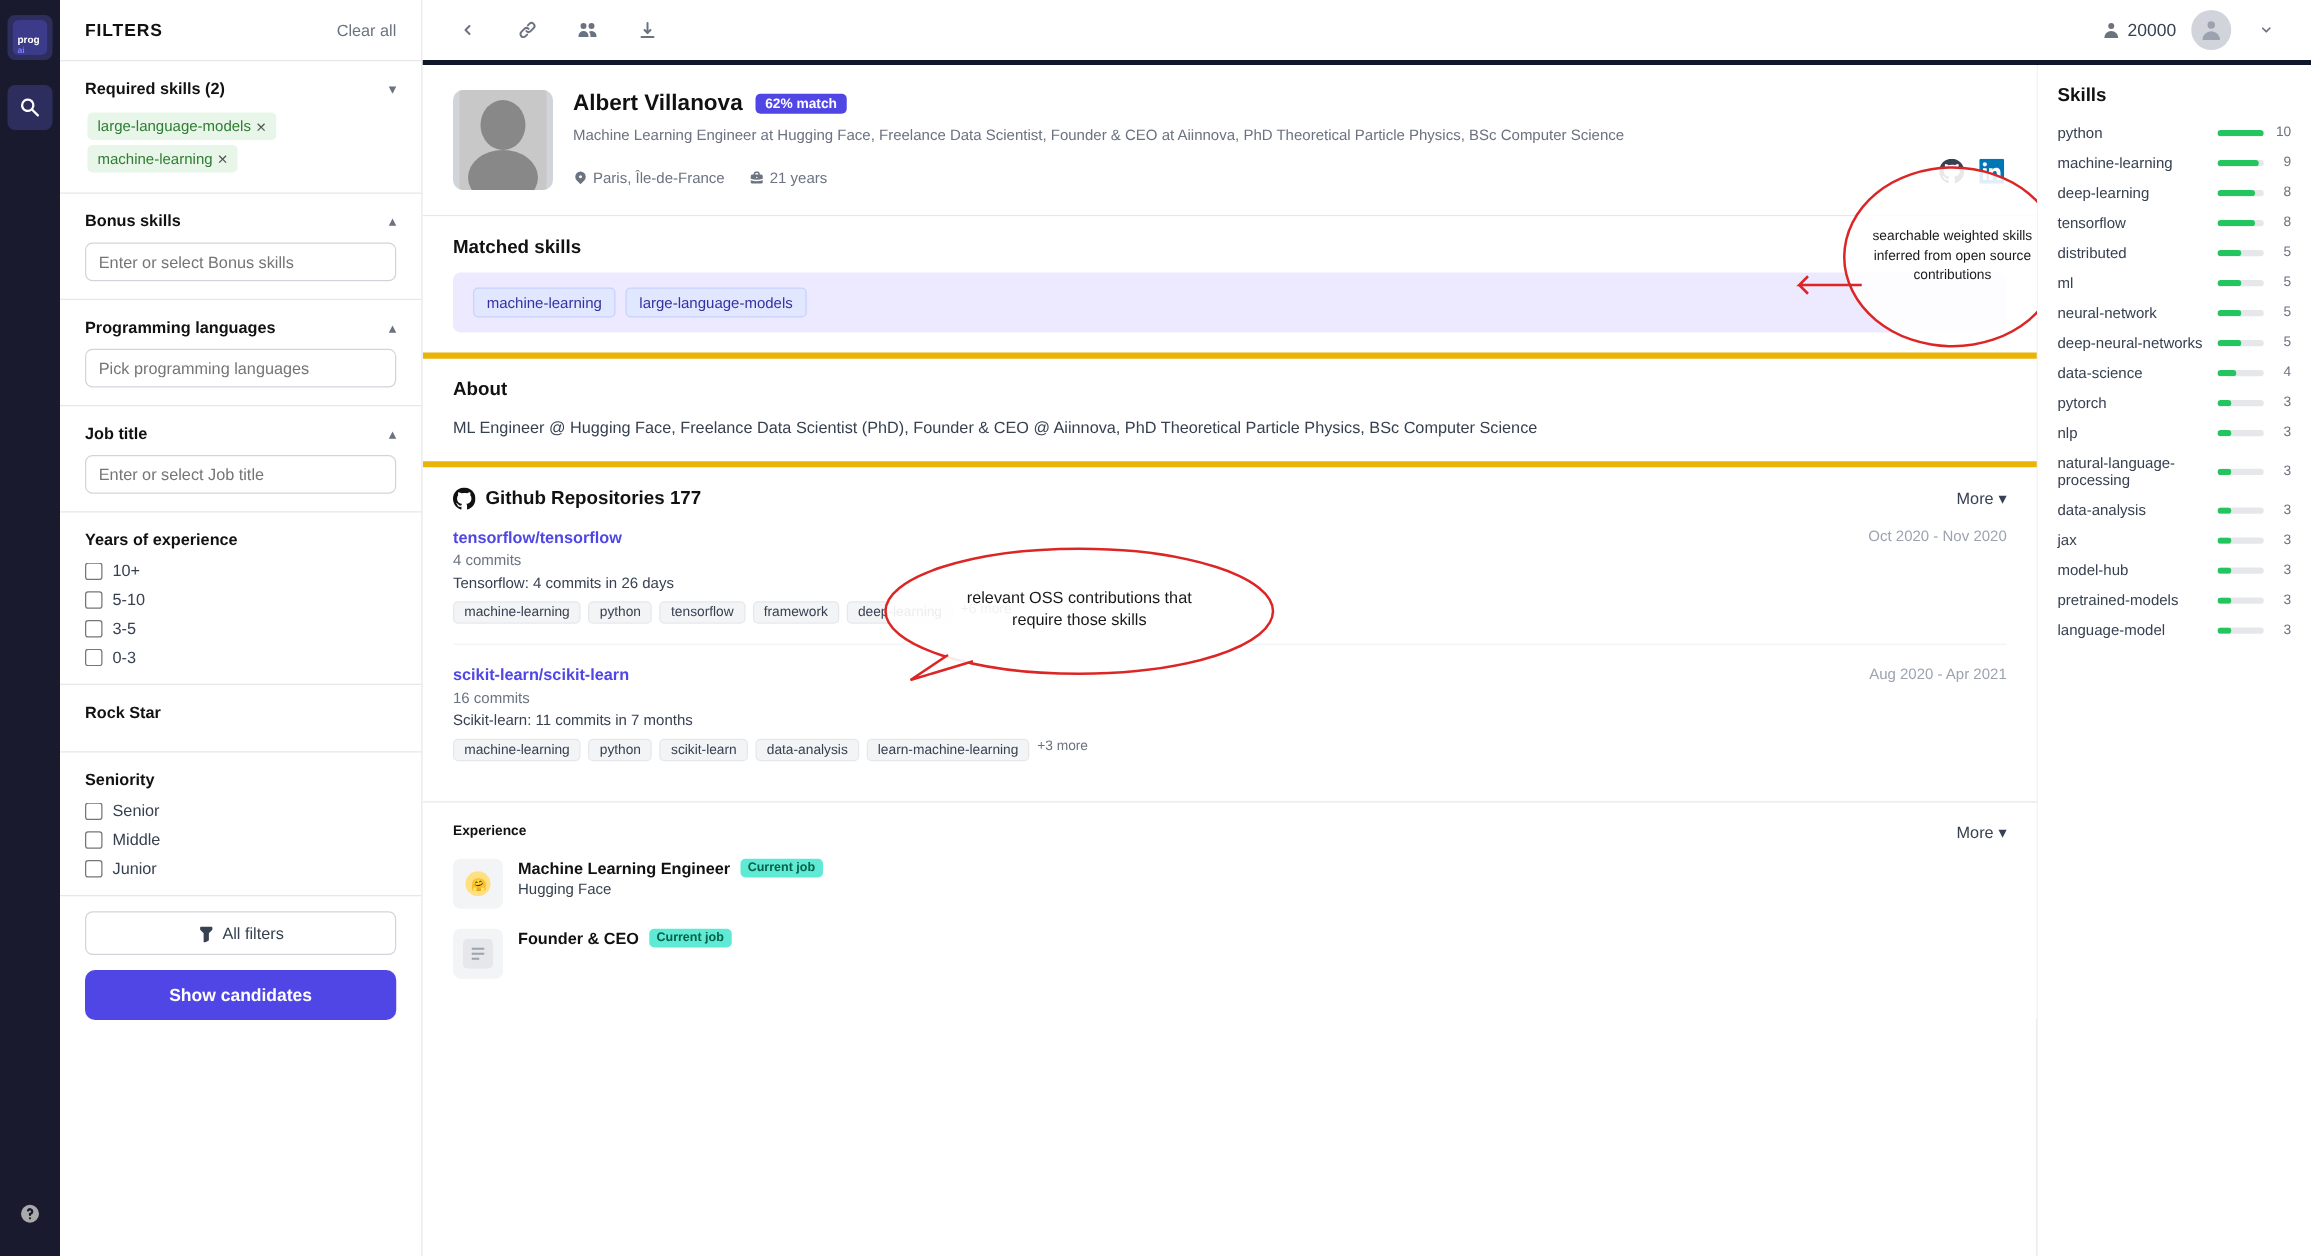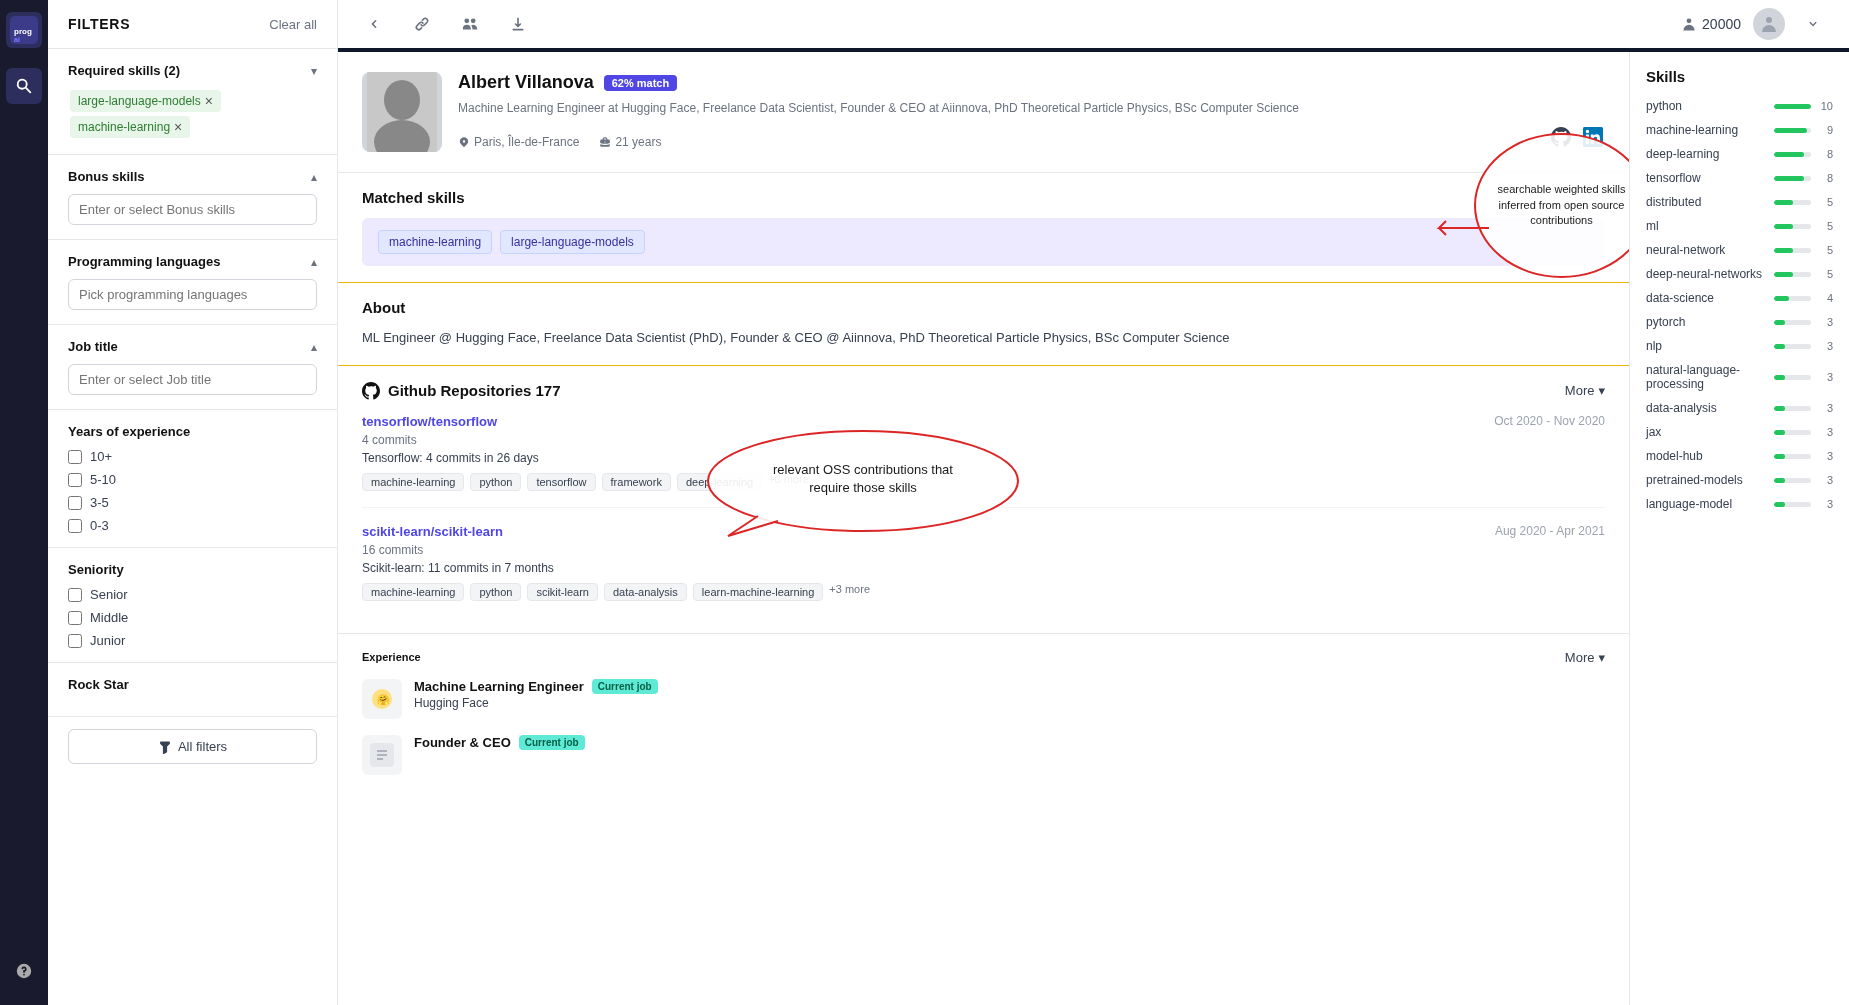--- a/index.html
+++ b/index.html
@@ -283,21 +283,21 @@
       height: 24px;
       display: flex;
       align-items: center;
       justify-content: center;
       color: #374151;
     }
 
     
     .section {
       padding: 16px 24px;
-      border-bottom: 1px solid #eab308;
+      border-bottom: 5px solid #eab308;
       background: #fff;
     }
     .section-title {
       font-size: 15px;
       font-weight: 700;
       color: #111;
       margin-bottom: 12px;
     }
 
     .matched-skills-area {
@@ -661,50 +661,51 @@
         </label>
       <label class="checkbox-item">
           <input type="checkbox" style="">
           <span>0-3</span>
         </label>
     </div>
   </div>
 
   <div class="filter-section">
     <div class="filter-section-header">
+      <span class="filter-section-title">Rock Star</span>
+    </div>
+  </div>
+
+  <div class="filter-section">
+    <div class="filter-section-header">
       <span class="filter-section-title">Seniority</span>
     </div>
     <div class="checkbox-group">
       <label class="checkbox-item">
           <input type="checkbox" style="">
           <span>Senior</span>
         </label>
       <label class="checkbox-item">
           <input type="checkbox" style="">
           <span>Middle</span>
         </label>
       <label class="checkbox-item">
           <input type="checkbox" style="">
           <span>Junior</span>
         </label>
     </div>
   </div>
 
-  <div class="filter-section">
-    <div class="filter-section-header">
-      <span class="filter-section-title">Rock Star</span>
-    </div>
-  </div>
-
   <button class="all-filters-btn">
     <svg width="14" height="14" viewBox="0 0 20 20" fill="currentColor">
         <path fill-rule="evenodd" d="M3 3a1 1 0 011-1h12a1 1 0 011 1v2a1 1 0 01-.293.707L13 9.414V17a1 1 0 01-.553.894l-4 2A1 1 0 017 19v-9.586L3.293 5.707A1 1 0 013 5V3z" clip-rule="evenodd"></path>
       </svg>
     <span>All filters</span>
   </button>
+  <button class="show-candidates-btn">Show candidates</button>
 </div>
 
 <div class="content-area">
 
   <div class="top-bar">
     <div class="top-bar-left">
       <button class="header-icon-btn">
         <svg width="16" height="16" viewBox="0 0 20 20" fill="currentColor">
             <path fill-rule="evenodd" d="M12.707 5.293a1 1 0 010 1.414L9.414 10l3.293 3.293a1 1 0 01-1.414 1.414l-4-4a1 1 0 010-1.414l4-4a1 1 0 011.414 0z" clip-rule="evenodd"></path>
           </svg>

